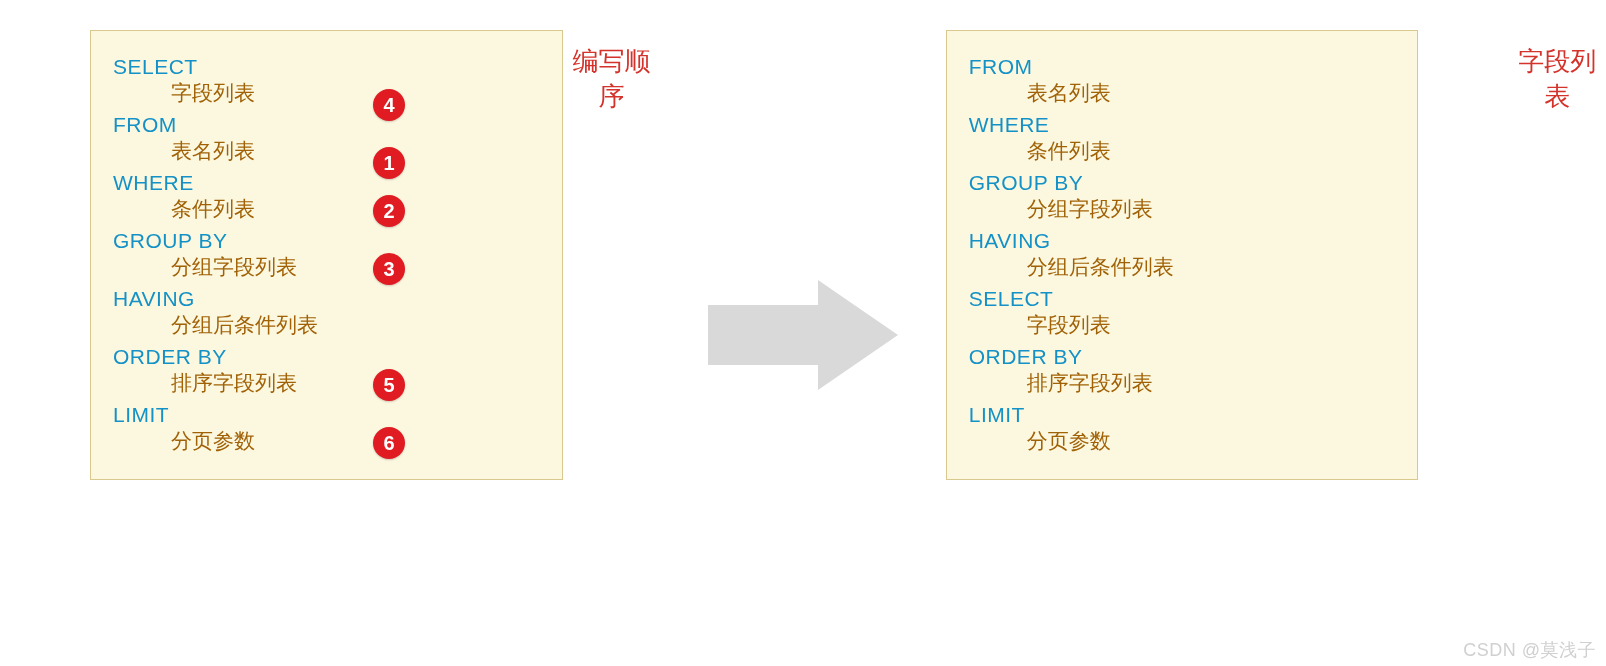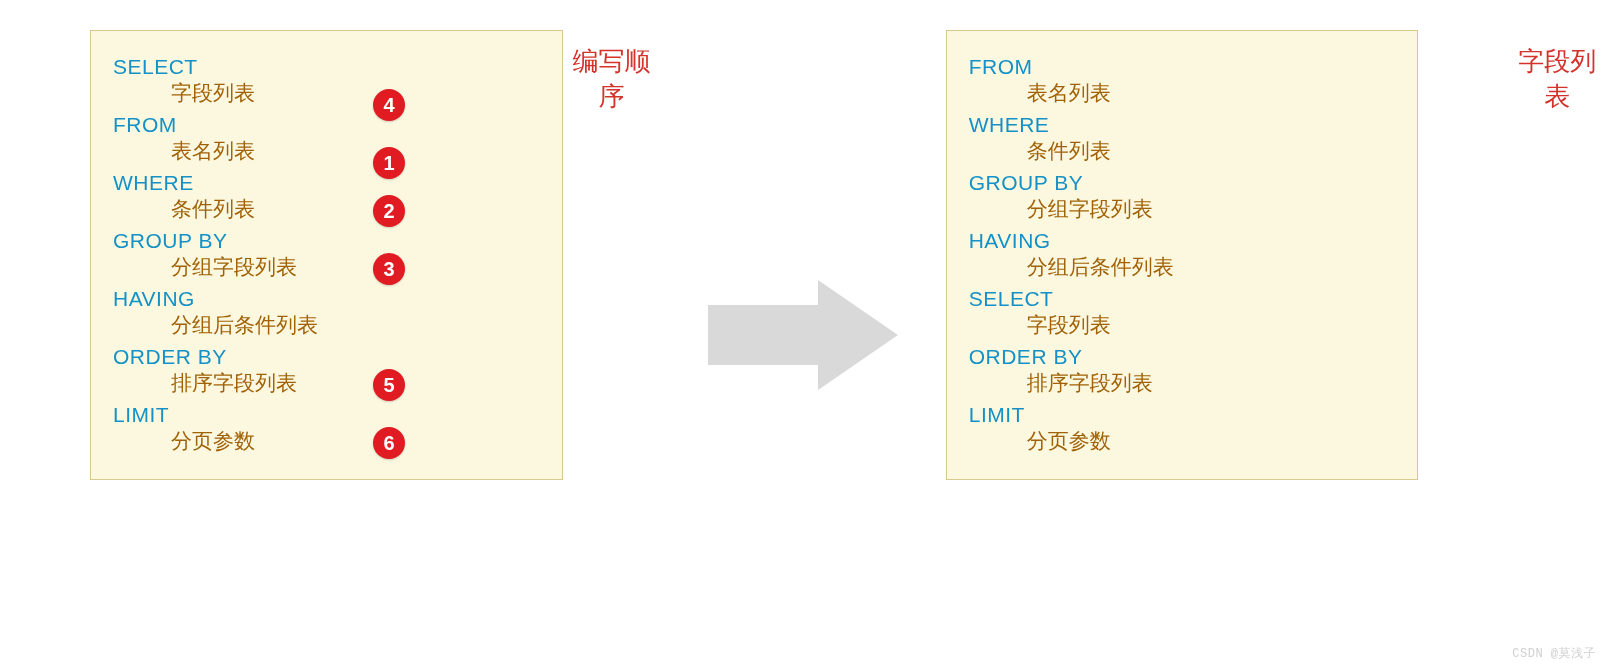--- a/index.html
+++ b/index.html
@@ -65,23 +65,22 @@
       align-items: center;
       justify-content: center;
       padding-top: 250px;
     }
     .arrow-svg { width: 190px; height: 110px; }
     .watermark {
       position: absolute;
       right: 10px;
       bottom: 4px;
       color: #d0d0d0;
-      font-size: 12px;
+      font-size: 18px;
       letter-spacing: 0.5px;
-      font-family: Liberation Mono, monospace;
     }
     .col { display: flex; align-items: flex-start; }
   </style>
 </head>
 <body>
 
 <div class="container">
 
   <div class="col">
     <div class="panel panel-left" id="panel-left">

